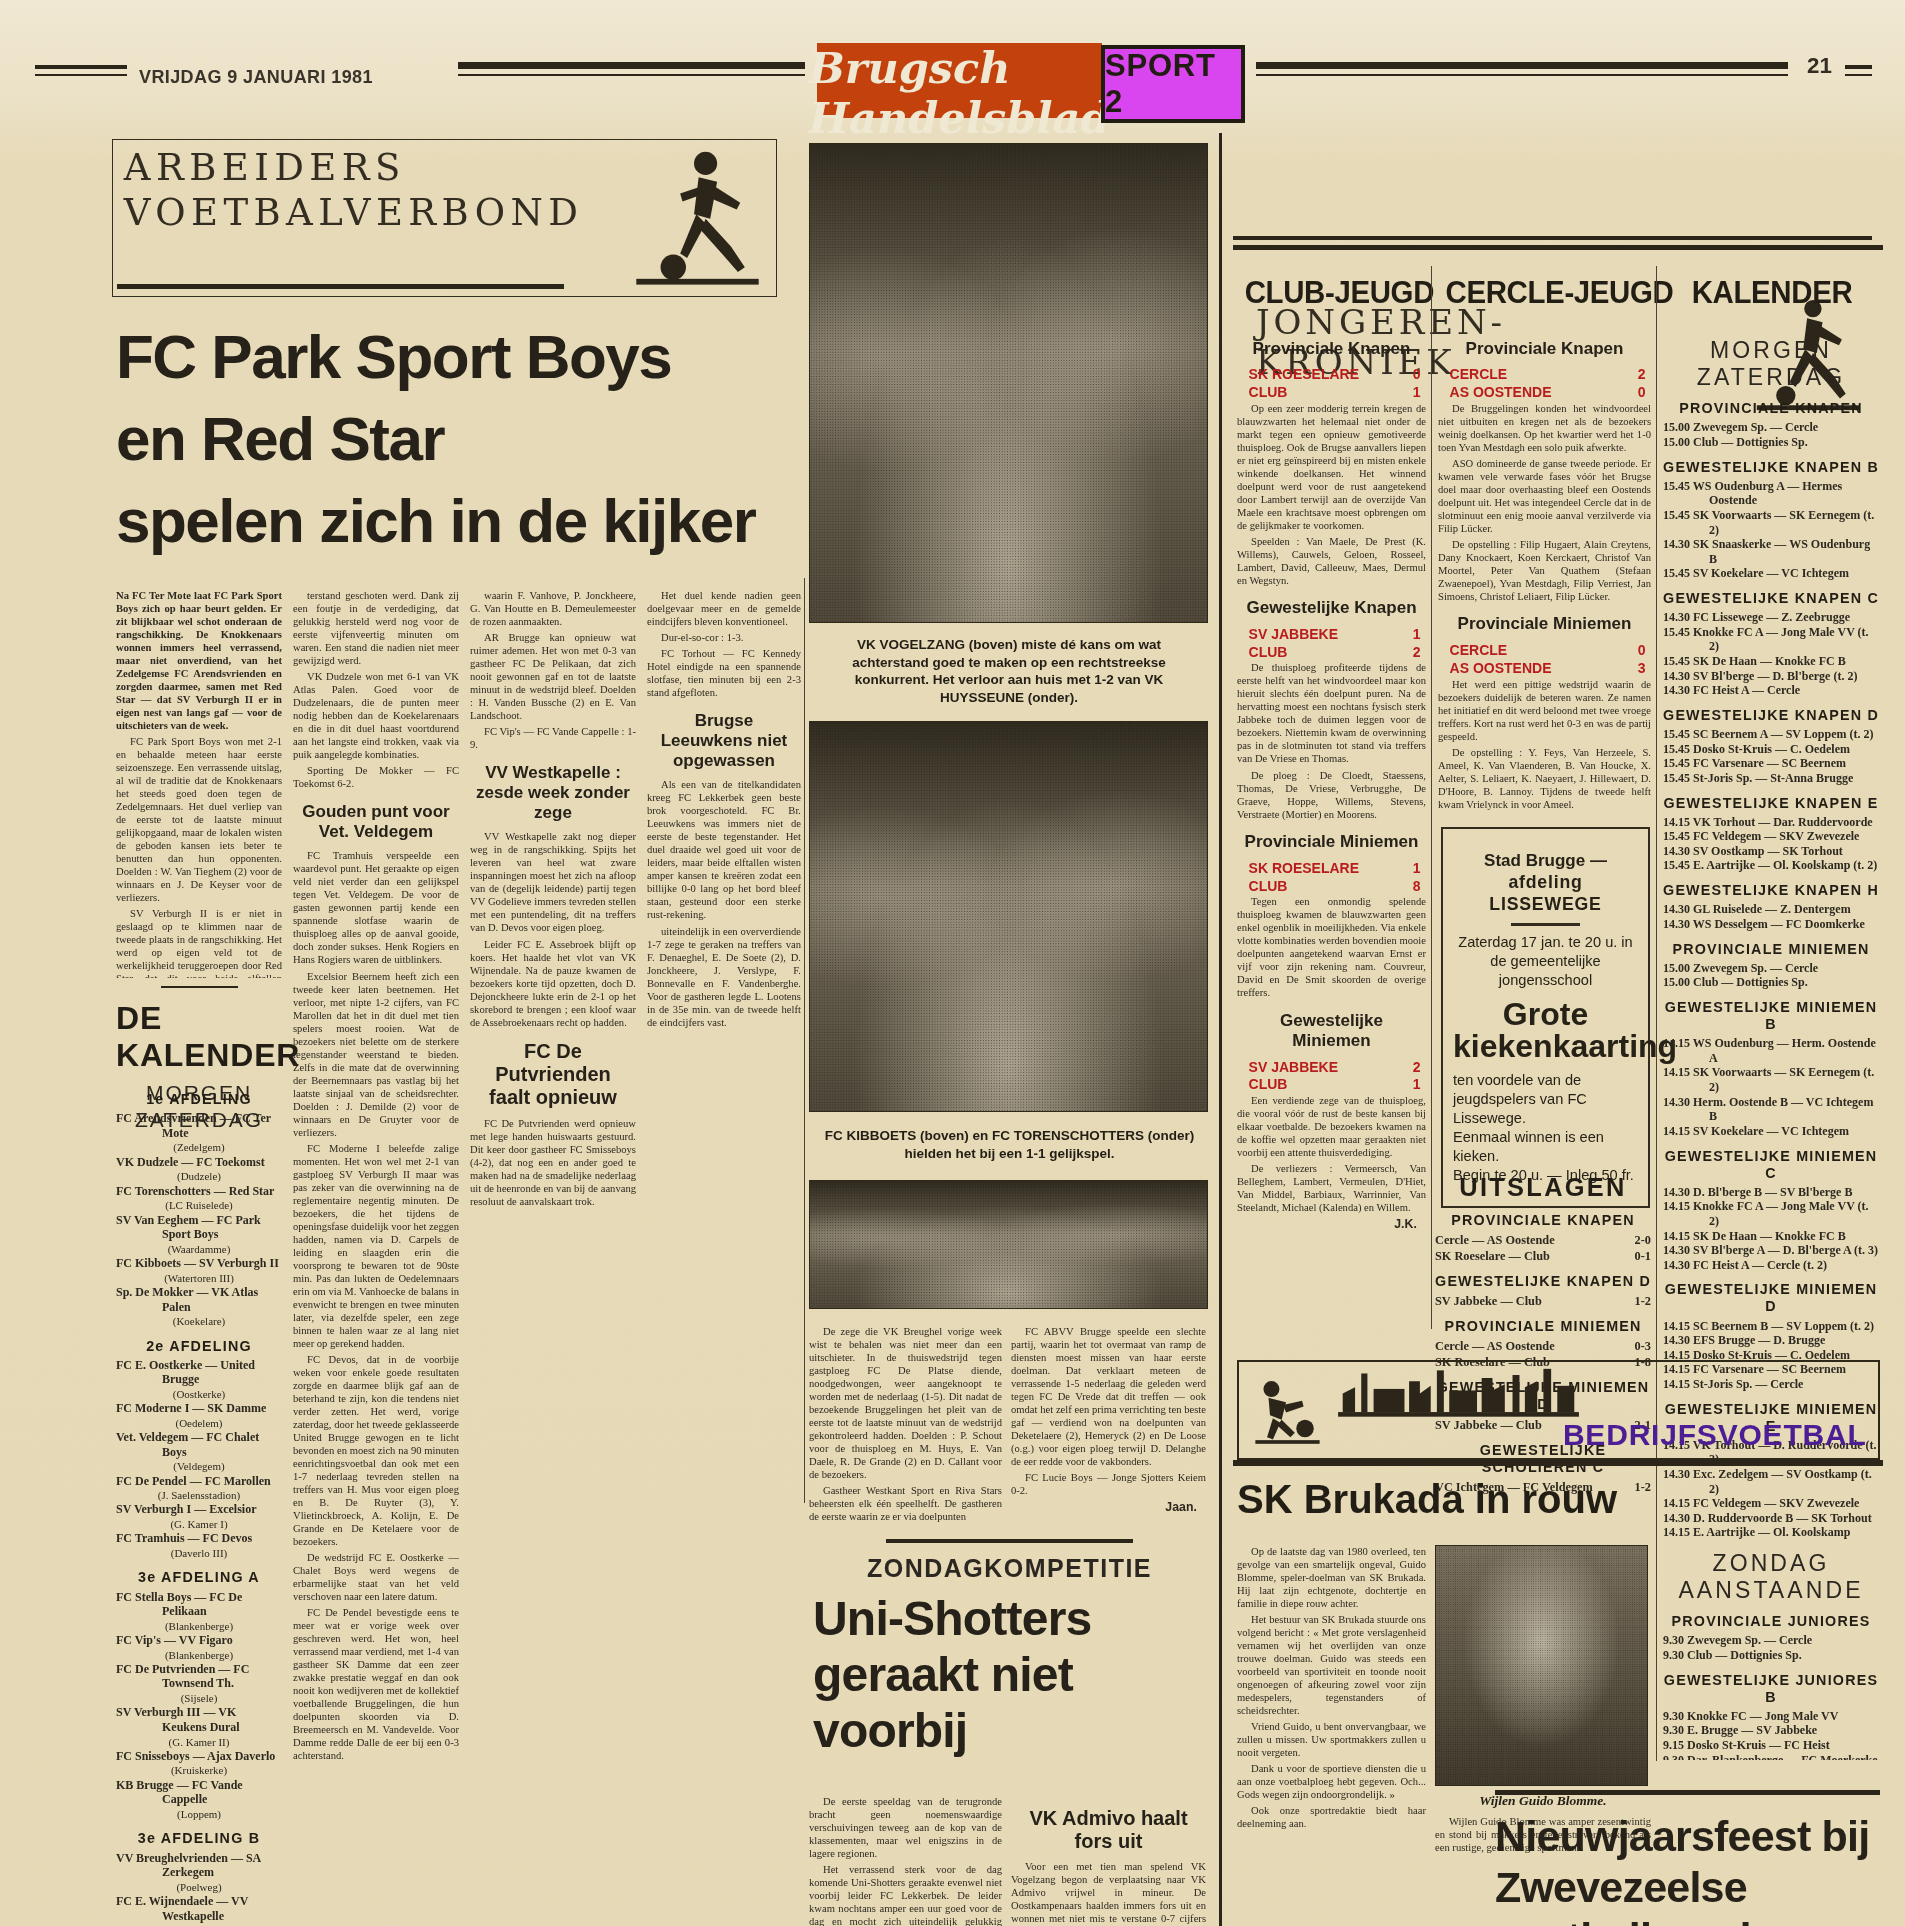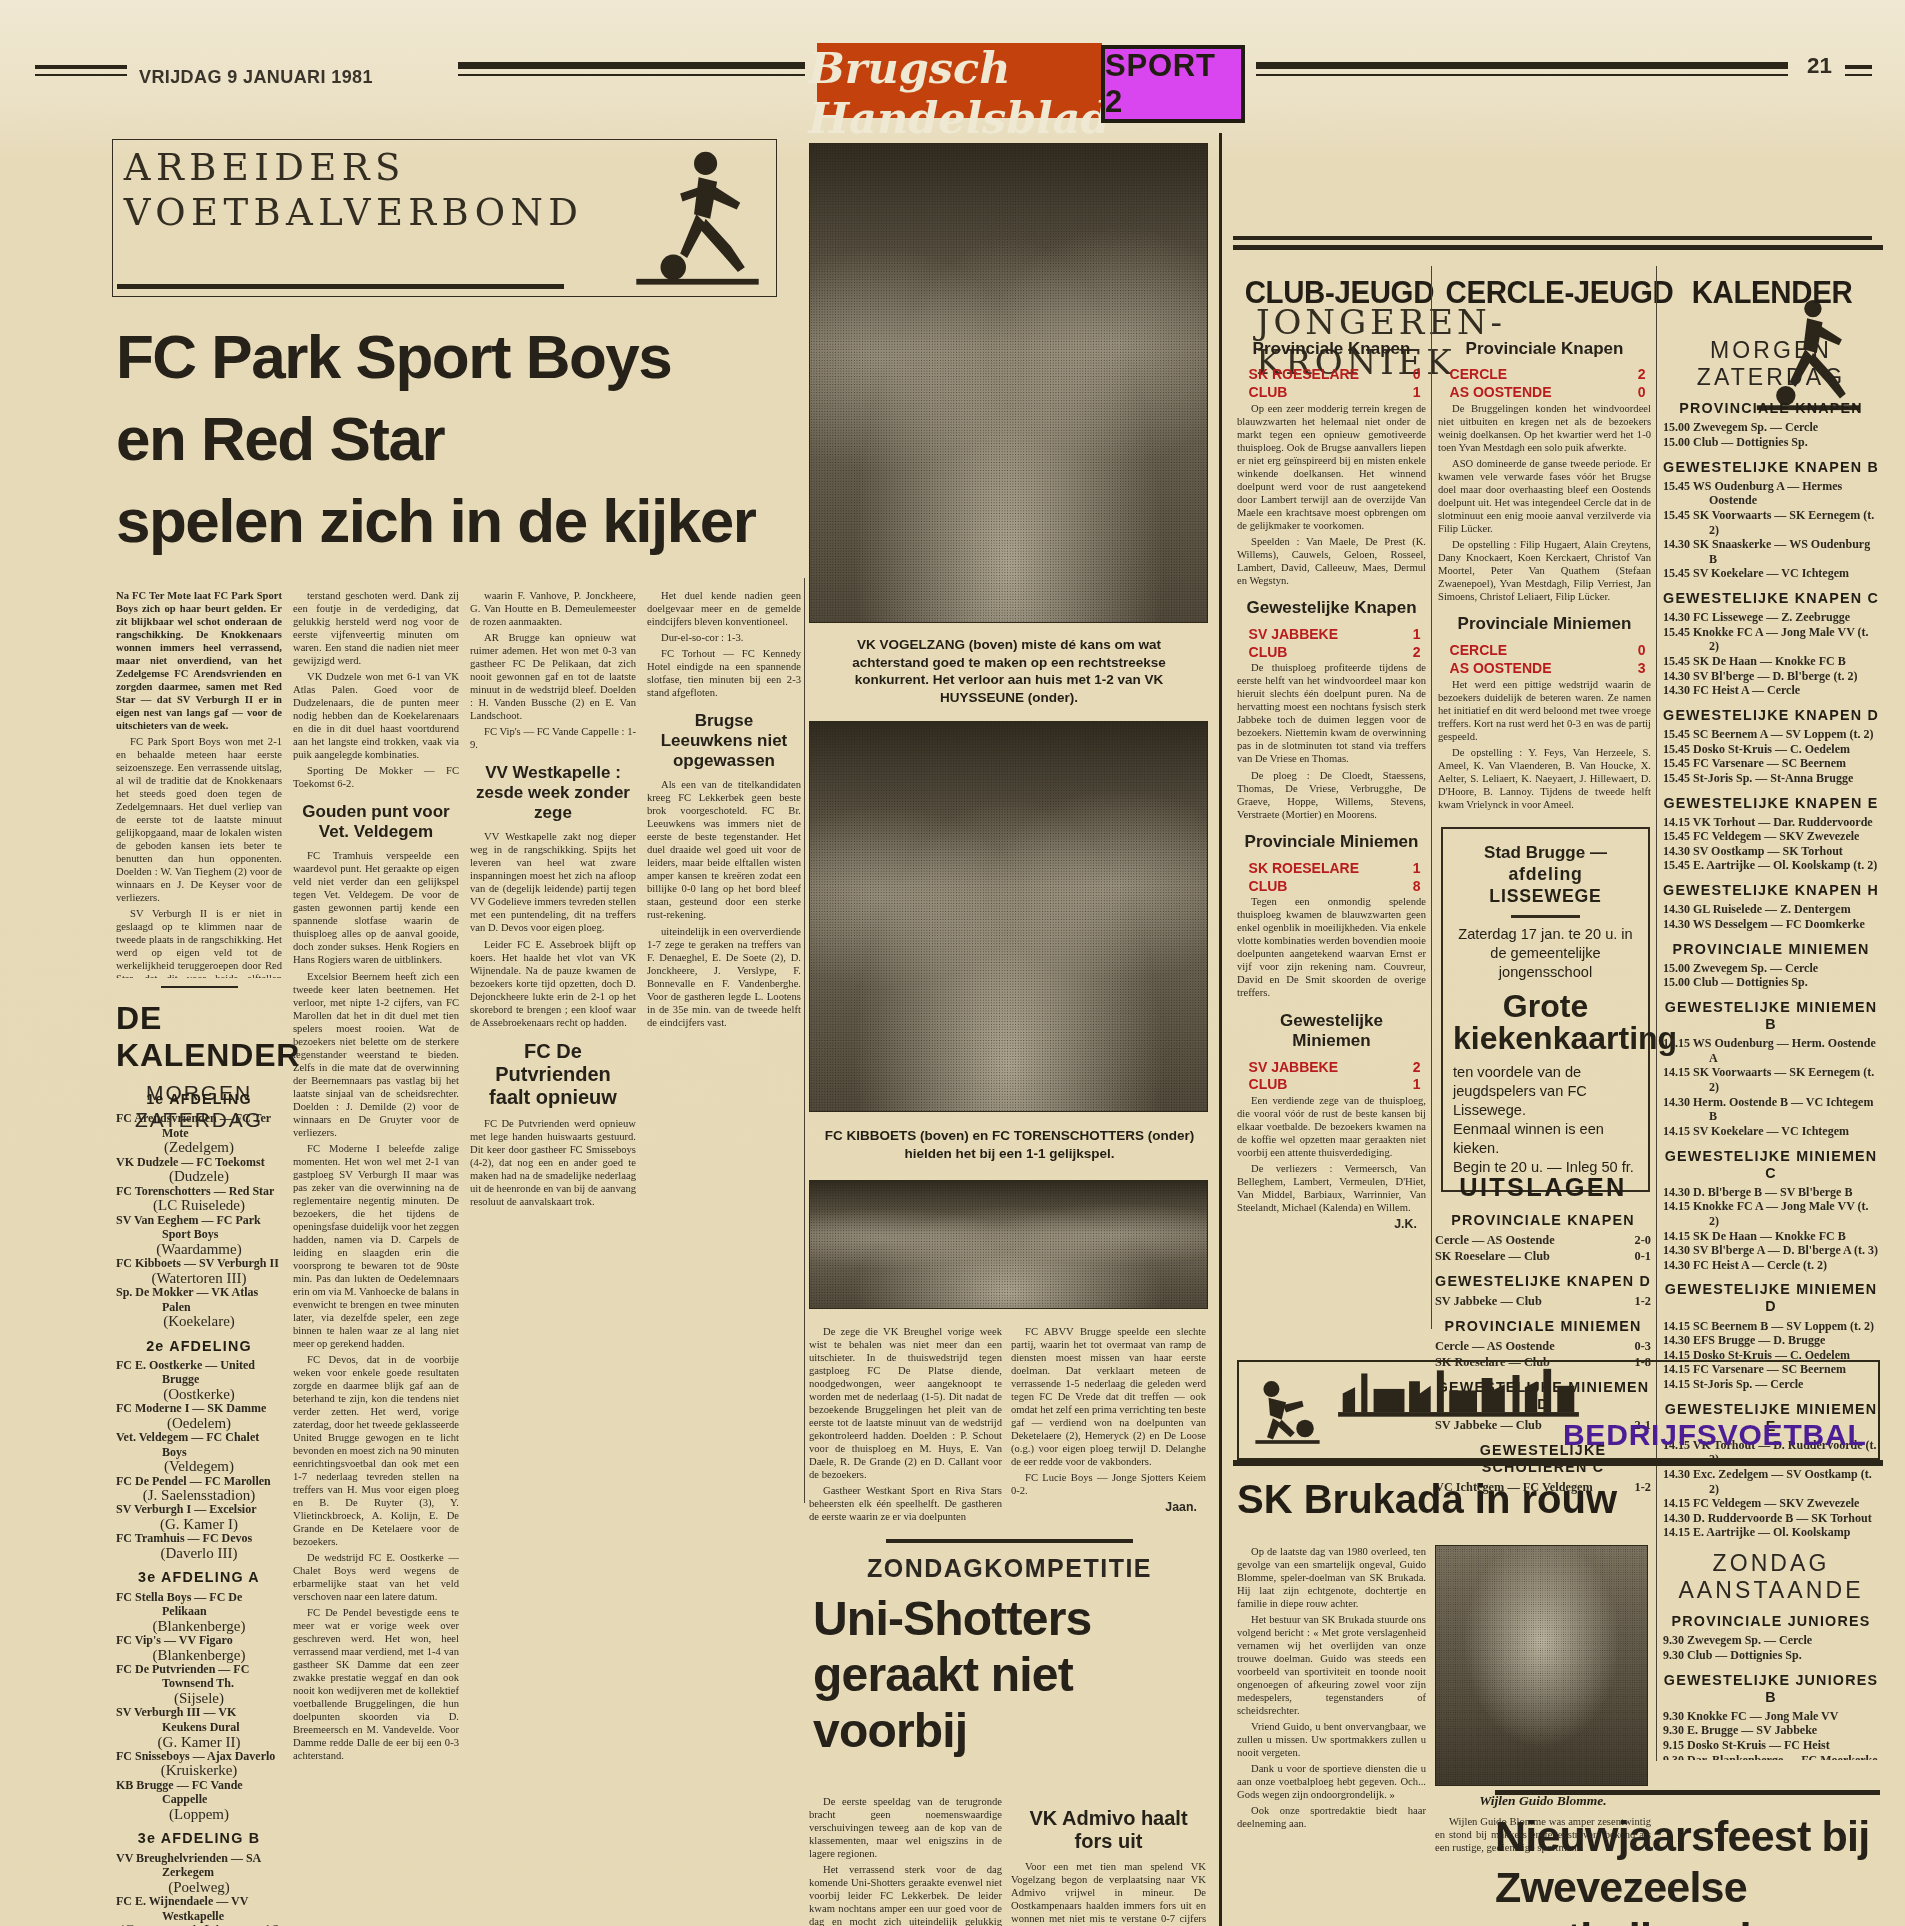--- a/index.html
+++ b/index.html
@@ -44,21 +44,21 @@
   .col{position:absolute;text-align:justify;overflow:hidden;}
   .bp{font-size:10.6px;line-height:13px;margin:0 0 3.1px;text-indent:14px;}
   .bp.lead{font-weight:bold;text-indent:0;}
   .colhead{font-family:"Liberation Sans",sans-serif;font-weight:bold;font-size:17px;line-height:20px;
     text-align:center;margin:11.6px 3.9px 7.7px;text-indent:0;color:#262119;}
   .colhead.big{font-size:20px;line-height:23px;}
   .score-row{display:flex;justify-content:space-between;font-family:"Liberation Sans",sans-serif;
     font-weight:bold;font-size:14px;line-height:17.7px;padding:0 5.4px 0 11.6px;color:#b91c1c;}
   .res-row{display:flex;justify-content:space-between;font-weight:bold;font-size:12.3px;line-height:16px;}
   .fix{font-size:12px;line-height:14.6px;text-align:left;padding-left:46px;text-indent:-46px;font-weight:bold;}
-  .venue{font-size:15px;line-height:14.3px;text-align:center;}
+  .venue{font-size:11px;line-height:14.3px;text-align:center;}
   .sec{font-family:"Liberation Sans",sans-serif;font-weight:bold;font-size:14.3px;line-height:17px;
     letter-spacing:1.2px;text-align:center;margin:9.2px 0 3.1px;color:#231e15;}
   .day{font-family:"Liberation Sans",sans-serif;font-size:23px;line-height:27px;letter-spacing:3.1px;
     text-align:center;margin:10px 0 2.3px;color:#2c2720;}
   .sign{font-family:"Liberation Sans",sans-serif;font-weight:bold;font-size:12.3px;text-align:right;padding-right:9.2px;margin-top:3.1px;}
 
   
   .photo{border:1.9px solid #2e2818;background-color:#7b7362;
     background-image:
       radial-gradient(rgba(28,24,16,.6) 0.5px,rgba(0,0,0,0) 0.7px),
@@ -69,21 +69,21 @@
     background-size:2.7px 2.7px,auto,auto,auto,auto;}
   .photo.portrait{background-image:
       radial-gradient(rgba(28,24,16,.55) 0.5px,rgba(0,0,0,0) 0.7px),
       radial-gradient(ellipse at 50% 40%,rgba(242,236,214,.6),rgba(0,0,0,0) 52%),
       linear-gradient(180deg,rgba(120,108,86,.3),rgba(40,34,22,.7));
     background-size:2.3px 2.3px,auto,auto;}
   .caption{font-family:"Liberation Sans",sans-serif;font-weight:bold;font-size:13.5px;line-height:17.7px;
     text-align:center;color:#231e15;}
 
   
-  .adbox{border:2.7px solid #332c1e;padding:13px 10px;text-align:center;font-family:"Liberation Sans",sans-serif;color:#272217;}
+  .adbox{border:2.7px solid #332c1e;padding:21px 10px;text-align:center;font-family:"Liberation Sans",sans-serif;color:#272217;}
   .ad-l1{font-weight:bold;font-size:17px;line-height:21px;}
   .ad-l2{font-weight:bold;font-size:17.7px;line-height:22.3px;letter-spacing:0.8px;}
   .ad-rule{width:69px;height:2.3px;background:#332c1e;margin:7.7px auto;}
   .ad-body{font-size:14.6px;line-height:19px;}
   .ad-big{font-weight:bold;font-size:32px;line-height:35px;margin:7px 0;}
   .uits-title{font-family:"Liberation Sans",sans-serif;font-weight:bold;font-size:25.4px;letter-spacing:2.3px;text-align:center;margin:15.4px 0 2.3px;color:#231e15;}
   .banner{border:2.3px solid #2e2818;display:flex;align-items:center;gap:11.6px;padding:5.4px 11.6px;}
   .banner-text{font-family:"Liberation Sans",sans-serif;font-weight:bold;font-size:30px;letter-spacing:0.8px;color:#4c1d95;white-space:nowrap;}
 </style>
 </head>

